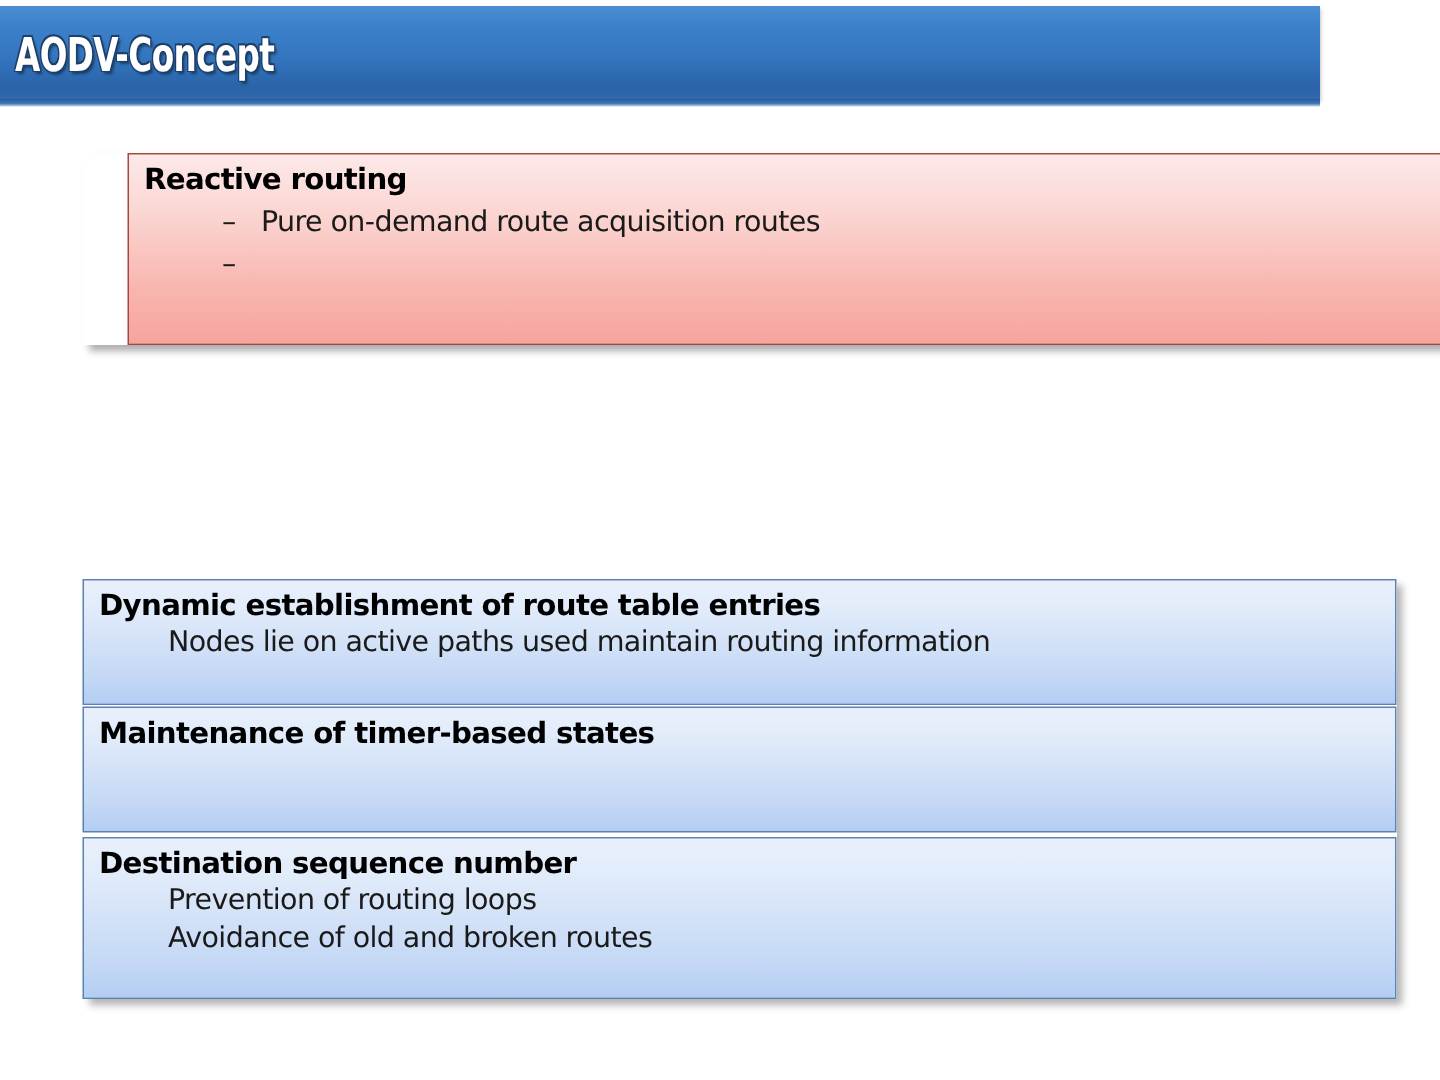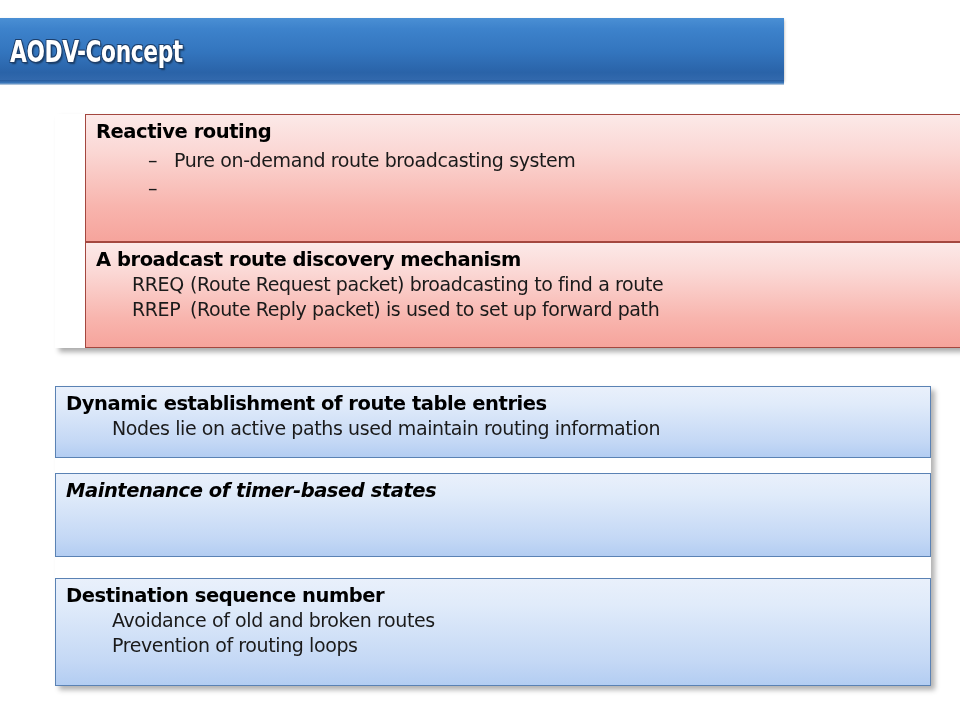--- a/index.html
+++ b/index.html
@@ -12,22 +12,22 @@
     height: 720px;
     position: relative;
     overflow: hidden;
     font-family: "Liberation Sans", sans-serif;
   }
 
   
   #title-bar {
     position: absolute;
     left: 0;
-    top: 18px;
-    width: 784px;
+    top: 4px;
+    width: 880px;
     height: 62px;
     background: linear-gradient(to bottom,
                 #4a8fd4 0%,
                 #3d82cb 18%,
                 #3375be 55%,
                 #2a63a8 88%,
                 #3269ad 100%);
     box-shadow: 0 2px 3px rgba(0,0,0,0.35);
   }
   #title-bar::after {
@@ -67,43 +67,43 @@
 
   .panel {
     box-sizing: border-box;
     position: relative;
     width: 100%;
     padding: 5px 10px 6px 10px;
   }
 
   
   #red-group {
-    top: 114px;
+    top: 102px;
     box-shadow: 4px 4px 5px rgba(0,0,0,0.33);
     padding-left: 30px;
   }
   .panel-red {
     border: 1px solid #a4473f;
     background: linear-gradient(to bottom, #fce9e8 0%, #fbd8d5 28%, #f8b5ae 72%, #f6a49c 100%);
   }
   #red-panel-1 { height: 128px; }
   #red-panel-2 { height: 106px; border-top: 1px solid #a4473f; }
 
   
   #blue-group {
     top: 386px;
     box-shadow: 4px 4px 5px rgba(0,0,0,0.30);
   }
   .panel-blue {
     border: 1px solid #5a82b4;
     background: linear-gradient(to bottom, #e9f0fb 0%, #e0ebfa 25%, #c4d8f5 78%, #b3cdf2 100%);
   }
-  #blue-panel-1 { height: 72px; }
-  #blue-panel-2 { height: 84px; margin-top: 15px; font-style: italic; }
-  #blue-panel-3 { height: 108px; margin-top: 21px; }
+  #blue-panel-1 { height: 84px; }
+  #blue-panel-2 { height: 84px; margin-top: 1px; }
+  #blue-panel-3 { height: 108px; margin-top: 3px; }
 
   
   .head {
     font-family: "DejaVu Sans", sans-serif;
     font-size: 19.5px;
     font-weight: bold;
     color: #000000;
     letter-spacing: -0.45px;
     line-height: 24px;
     white-space: nowrap;
@@ -140,50 +140,41 @@
   <div id="title-text">AODV-Concept</div>
 </div>
 
 <div id="red-group" class="group">
 
   <div id="red-panel-1" class="panel panel-red">
     <div class="head">Reactive routing</div>
     <ul class="dash-list">
       <li class="dash-item">
         <span class="dash-mark">–</span>
-        <span>Pure on-demand route broadcasting system</span>
+        <span>Pure on-demand route acquisition routes</span>
       </li>
       <li class="dash-item">
         <span class="dash-mark">–</span>
       </li>
     </ul>
   </div>
 
-  <div id="red-panel-2" class="panel panel-red">
-    <div class="head">A broadcast route discovery mechanism</div>
-    <div class="sub" style="margin-left:36px;">
-      <span class="label-col">RREQ</span><span>(Route Request packet) broadcasting to find a route</span>
-    </div>
-    <div class="sub" style="margin-left:36px;">
-      <span class="label-col">RREP</span><span>(Route Reply packet) is used to set up forward path</span>
-    </div>
-  </div>
 
 </div>
 
 <div id="blue-group" class="group">
 
   <div id="blue-panel-1" class="panel panel-blue">
     <div class="head">Dynamic establishment of route table entries</div>
     <div class="sub">Nodes lie on active paths used maintain routing information</div>
   </div>
 
   <div id="blue-panel-2" class="panel panel-blue">
     <div class="head">Maintenance of timer-based states</div>
   </div>
 
   <div id="blue-panel-3" class="panel panel-blue">
     <div class="head">Destination sequence number</div>
+    <div class="sub">Prevention of routing loops</div>
     <div class="sub">Avoidance of old and broken routes</div>
-    <div class="sub">Prevention of routing loops</div>
   </div>
 
 </div>
 
 </body></html>

